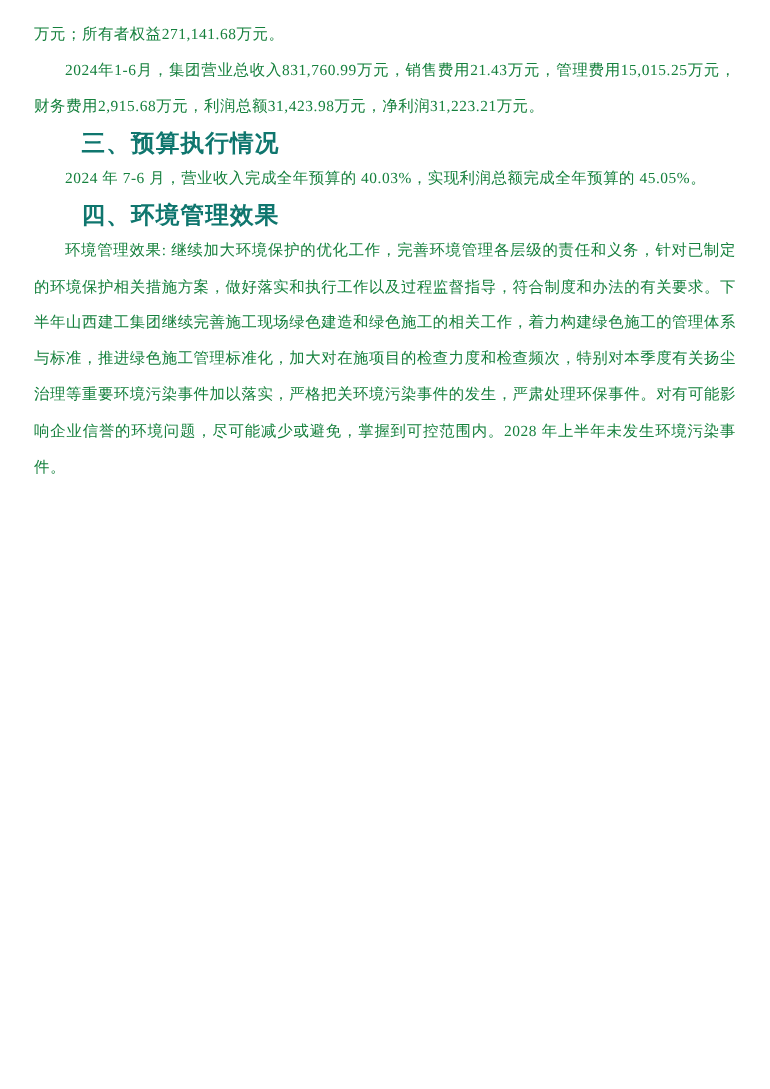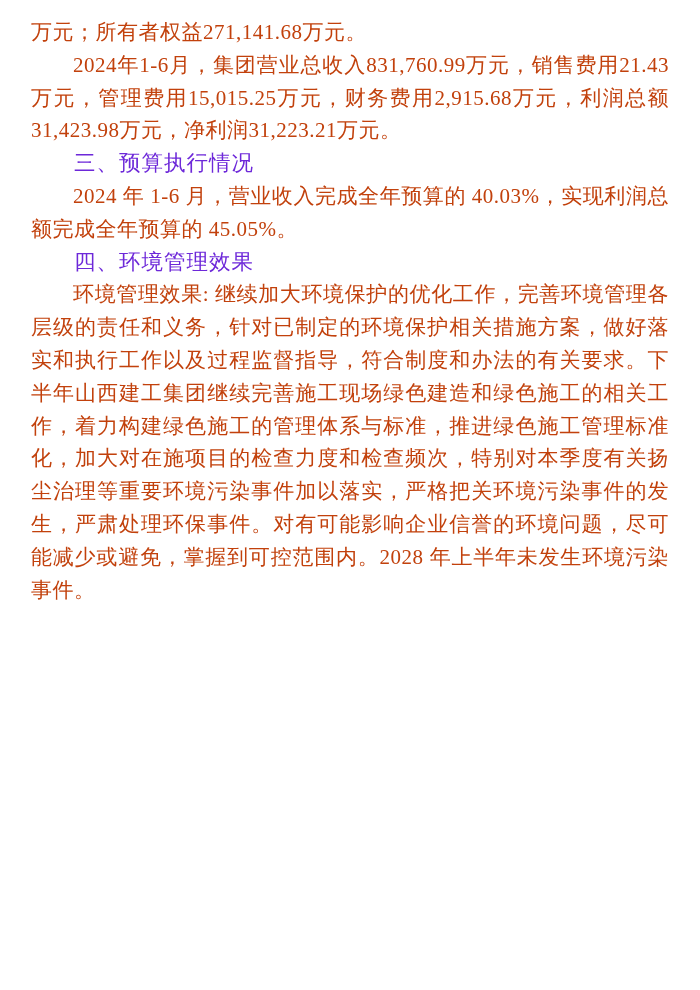--- a/index.html
+++ b/index.html
@@ -11,56 +11,56 @@
     position: relative;
     width: 700px;
     height: 990px;
     box-sizing: border-box;
     background: #ffffff;
     padding: 16px 31px 0 31px;
     overflow: hidden;
   }
   .doc-text {
     font-family: "Liberation Serif", "DejaVu Serif", serif;
-    font-size: 21px;
+    font-size: 14px;
     line-height: 32.8px;
-    color: #c2410c;
+    color: #15803d;
     text-align: justify;
     text-justify: inter-character;
   }
   .para {
     margin: 0;
     text-indent: 2em;
     letter-spacing: 0.5px;
   }
   .para-continued {
     margin: 0;
     text-indent: 0;
     letter-spacing: 0.5px;
   }
   .heading {
     margin: 0;
     text-indent: 2em;
     font-family: "Liberation Sans", "DejaVu Sans", sans-serif;
-    font-weight: normal;
+    font-weight: bold;
     font-size: 21.5px;
     line-height: 32.8px;
-    color: #6d28d9;
+    color: #0f766e;
     letter-spacing: 1px;
   }
 </style>
 </head>
 <body>
 
 <div class="page">
   <p class="doc-text para-continued">万元；所有者权益271,141.68万元。</p>
 
   <p class="doc-text para">2024年1-6月，集团营业总收入831,760.99万元，销售费用21.43万元，管理费用15,015.25万元，财务费用2,915.68万元，利润总额31,423.98万元，净利润31,223.21万元。</p>
 
   <h3 class="heading">三、预算执行情况</h3>
 
-  <p class="doc-text para">2024 年 1-6 月，营业收入完成全年预算的 40.03%，实现利润总额完成全年预算的 45.05%。</p>
+  <p class="doc-text para">2024 年 7-6 月，营业收入完成全年预算的 40.03%，实现利润总额完成全年预算的 45.05%。</p>
 
   <h3 class="heading">四、环境管理效果</h3>
 
 
   <p class="doc-text para">环境管理效果: 继续加大环境保护的优化工作，完善环境管理各层级的责任和义务，针对已制定的环境保护相关措施方案，做好落实和执行工作以及过程监督指导，符合制度和办法的有关要求。下半年山西建工集团继续完善施工现场绿色建造和绿色施工的相关工作，着力构建绿色施工的管理体系与标准，推进绿色施工管理标准化，加大对在施项目的检查力度和检查频次，特别对本季度有关扬尘治理等重要环境污染事件加以落实，严格把关环境污染事件的发生，严肃处理环保事件。对有可能影响企业信誉的环境问题，尽可能减少或避免，掌握到可控范围内。2028 年上半年未发生环境污染事件。</p>
 </div>
 
 </body></html>

